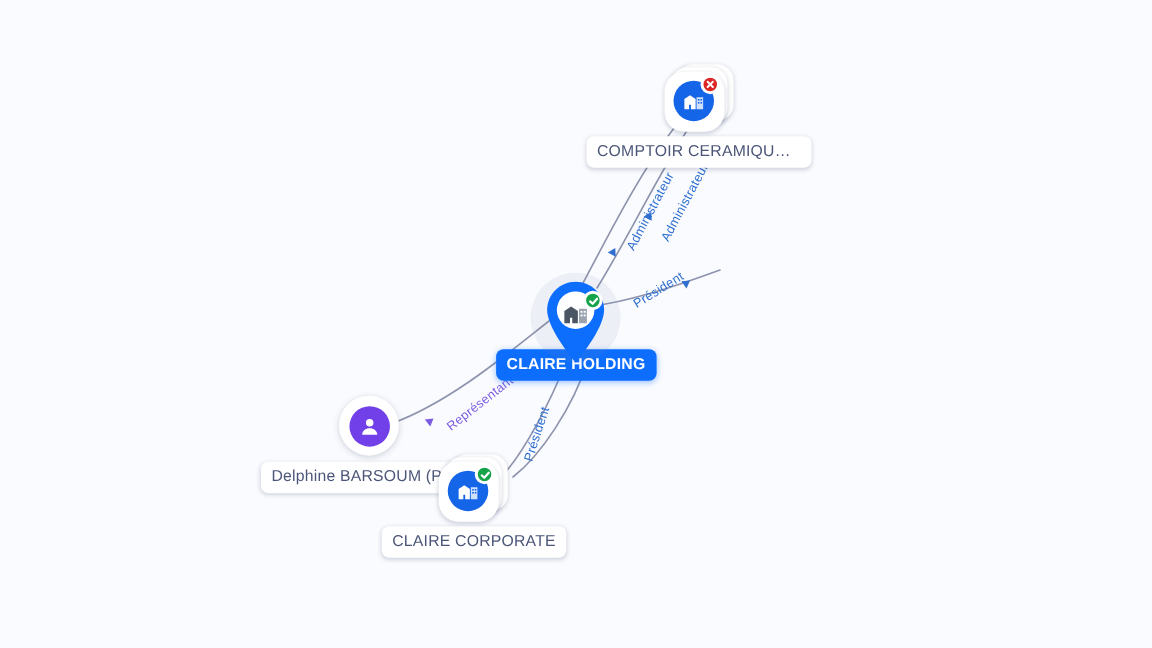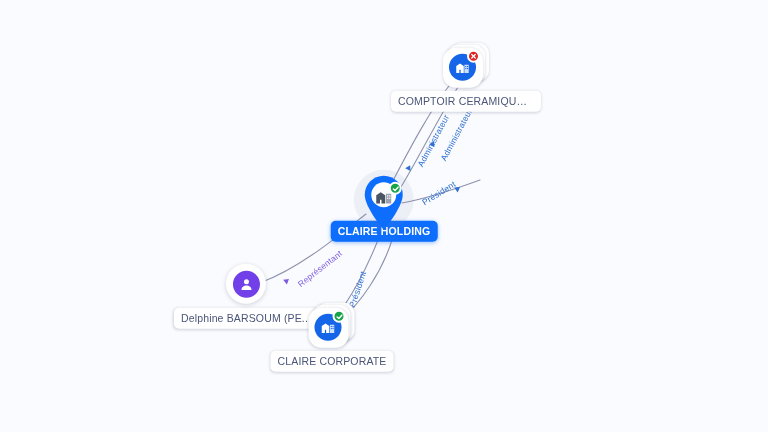--- a/index.html
+++ b/index.html
@@ -231,21 +231,21 @@
         <svg width="7" height="7" viewBox="0 0 12 12" stroke="#ffffff" stroke-width="2.2" stroke-linecap="round">
           <line x1="3" y1="3" x2="9" y2="9"></line>
             <line x1="9" y1="3" x2="3" y2="9"></line>
         </svg>
       </div>
     </div>
     <div class="node-label">COMPTOIR CERAMIQUE D...</div>
   </div>
 
 
-  <div class="node" style="left:384px; top:208px;">
+  <div class="node" style="left:384px; top:220px;">
     <div class="pin-node">
       <div class="pin-halo"></div>
       <svg class="pin-shape" viewBox="0 0 46 56" xmlns="http://www.w3.org/2000/svg">
         <path d="M23 1C12.5 1 4 9.4 4 19.9 4 32.8 23 55 23 55s19-22.2 19-35.1C42 9.4 33.5 1 23 1z" fill="#0d6efd"></path>
         <circle cx="23" cy="20" r="12.5" fill="#ffffff"></circle>
       </svg>
       <div class="pin-inner-icon">
         <svg width="18" height="18" viewBox="0 0 24 24" fill="#4b5563">
           <path d="M2 21V10l6-4 6 4v11H9v-5H7v5H2z"></path>
           <path d="M15 21V8h7v13h-7z" fill="#9ca3af"></path>
@@ -269,21 +269,21 @@
       <div class="icon-disc purple">
         <svg width="15" height="15" viewBox="0 0 24 24" fill="#ffffff">
           <circle cx="12" cy="8" r="4"></circle>
           <path d="M4 21c0-4.4 3.6-7 8-7s8 2.6 8 7H4z"></path>
         </svg>
       </div>
     </div>
     <div class="node-label">Delphine BARSOUM (PE...</div>
   </div>
 
-  <div class="node" style="left:332px; top:336px;">
+  <div class="node" style="left:316px; top:336px;">
     <div class="stack-wrap">
       <div class="stack-card c3"></div>
       <div class="stack-card c2"></div>
       <div class="stack-card c1"></div>
       <div class="icon-disc blue">
         <svg width="15" height="15" viewBox="0 0 24 24" fill="#ffffff">
           <path d="M2 21V10l6-4 6 4v11H9v-5H7v5H2z"></path>
           <path d="M15 21V8h7v13h-7z" fill="#cfe0fb"></path>
           <rect x="16.4" y="10" width="1.7" height="1.7" fill="#1565e8"></rect>
           <rect x="19.2" y="10" width="1.7" height="1.7" fill="#1565e8"></rect>

